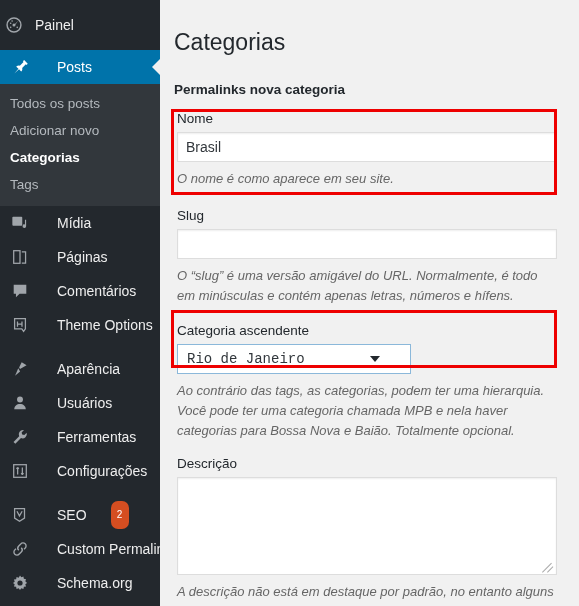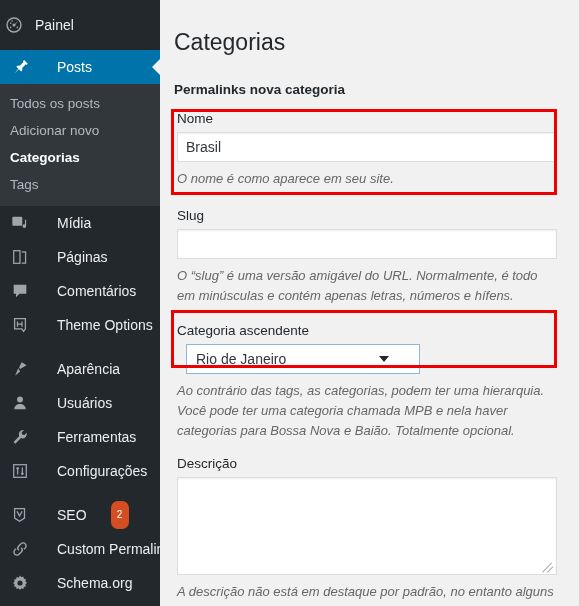--- a/index.html
+++ b/index.html
@@ -151,21 +151,22 @@
     font-style: italic;
     color: #666;
     line-height: 20px;
     margin: 7px 0 0 3px;
     max-width: 382px;
   }
 
   .select-wrap {
     position: relative;
     width: 214px;
-    margin-left: 12px;
+    margin-left: 3px;
+    font-family: Liberation Mono, monospace;
   }
   .select-box {
     width: 234px;
     height: 30px;
     background: #fff;
     border: 1px solid #8bb8da;
     display: flex;
     align-items: center;
     padding: 0 9px;
     font-size: 14px;

